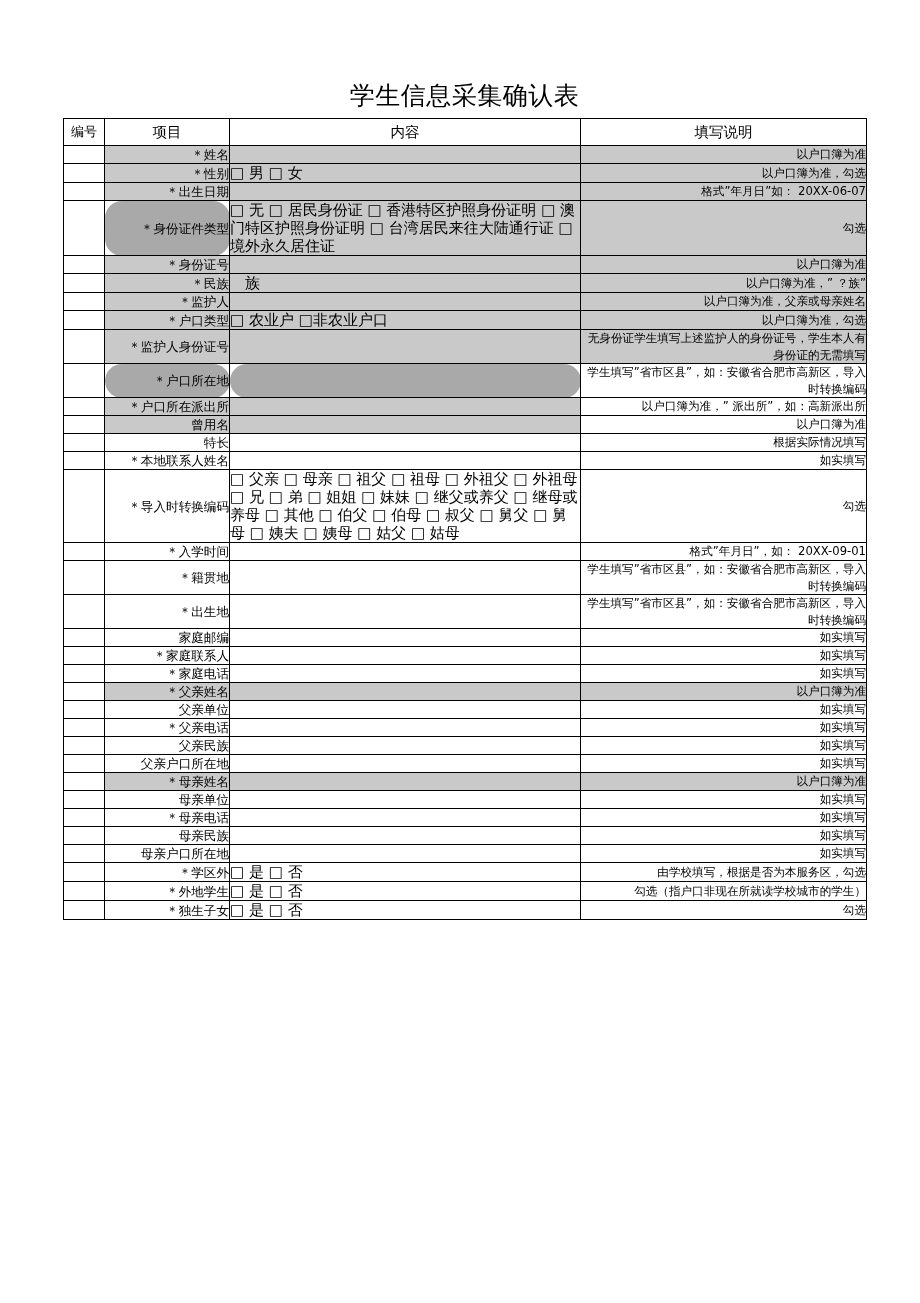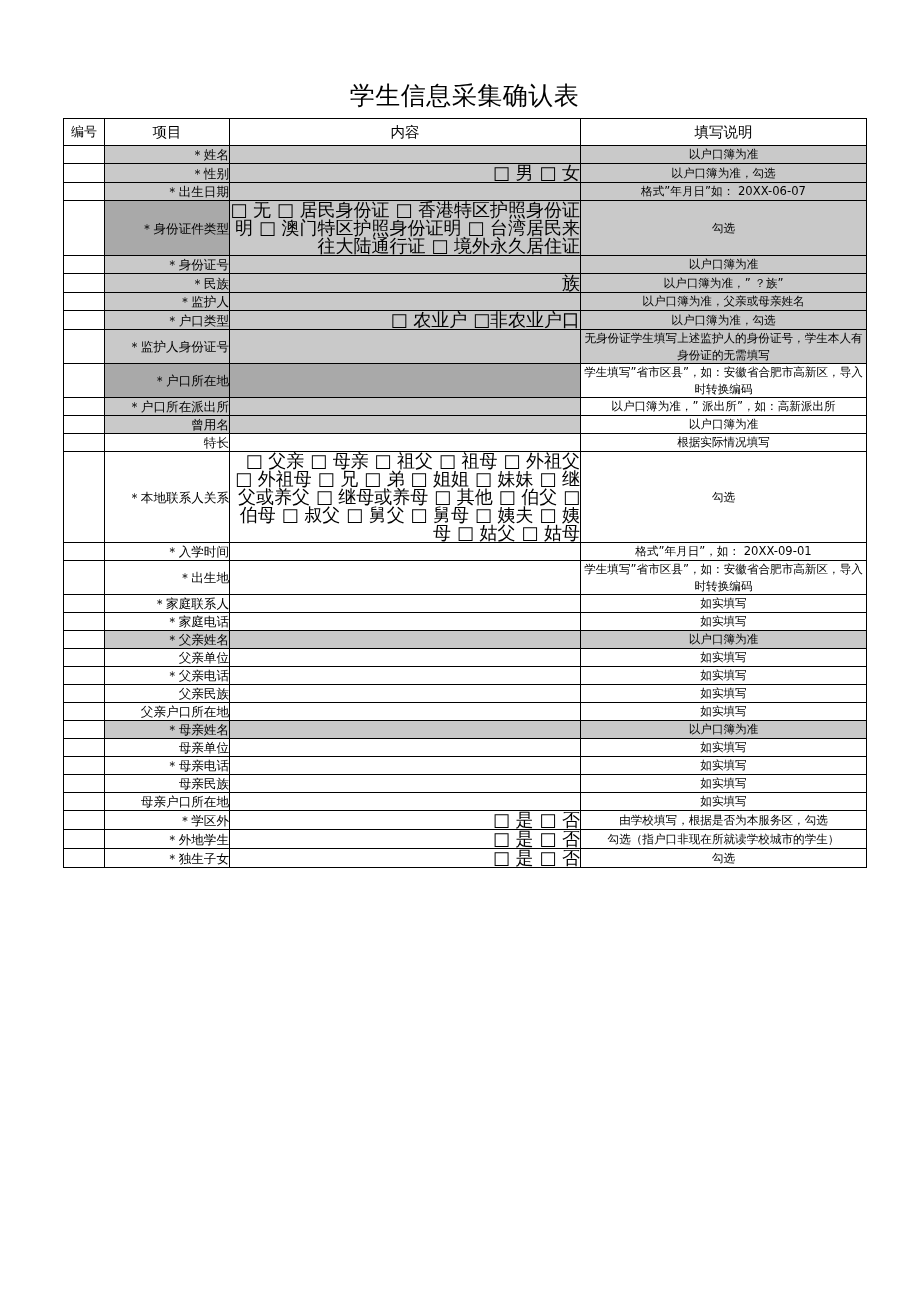--- a/index.html
+++ b/index.html
@@ -72,34 +72,34 @@
     background: #ffffff;
   }
   td.item-cell {
     text-align: right;
     padding: 2px 6px 2px 3px;
     line-height: 17px;
     font-size: 12.6px;
     margin-left: 21px;
   }
   td.content-cell {
-    text-align: right;
+    text-align: left;
     padding: 3px 4px 3px 7px;
     line-height: 18px;
-    font-size: 18px;
+    font-size: 15px;
   }
   td.note-cell {
-    text-align: center;
+    text-align: right;
     padding: 2px 3px 2px 5px;
     line-height: 16.5px;
     font-size: 11.6px;
   }
   
   .sh-light { background: #c9c9c9 !important; }
-  .sh-dark  { background: #a9a9a9 !important; }
+  .sh-dark  { background: #a9a9a9 !important; border-radius: 17px; }
   .sh-none  { background: #ffffff !important; }
 </style>
 </head>
 <body>
 
 <div class="page">
 
   <div class="doc-title">学生信息采集确认表</div>
 
   <table class="form">
@@ -191,35 +191,53 @@
           <td class="note-cell sh-none">以户口簿为准</td>
         </tr>
         <tr>
           <td class="no-cell"></td>
           <td class="item-cell sh-none">特长</td>
           <td class="content-cell sh-none"></td>
           <td class="note-cell sh-none">根据实际情况填写</td>
         </tr>
         <tr>
           <td class="no-cell"></td>
-          <td class="item-cell sh-none">＊本地联系人关系</td>
+          <td class="item-cell sh-none">＊本地联系人姓名</td>
+          <td class="content-cell sh-none"></td>
+          <td class="note-cell sh-none">如实填写</td>
+        </tr>
+        <tr>
+          <td class="no-cell"></td>
+          <td class="item-cell sh-none">＊导入时转换编码</td>
           <td class="content-cell sh-none">□ 父亲  □ 母亲  □ 祖父  □ 祖母 □ 外祖父  □ 外祖母  □ 兄 □ 弟 □ 姐姐 □ 妹妹 □ 继父或养父 □ 继母或养母   □ 其他 □ 伯父 □ 伯母 □ 叔父 □ 舅父  □ 舅母 □ 姨夫  □ 姨母 □ 姑父 □ 姑母</td>
           <td class="note-cell sh-none">勾选</td>
         </tr>
         <tr>
           <td class="no-cell"></td>
           <td class="item-cell sh-none">＊入学时间</td>
           <td class="content-cell sh-none"></td>
           <td class="note-cell sh-none">格式”年月日”，如：  20XX-09-01</td>
         </tr>
         <tr>
           <td class="no-cell"></td>
+          <td class="item-cell sh-none">＊籍贯地</td>
+          <td class="content-cell sh-none"></td>
+          <td class="note-cell sh-none">学生填写”省市区县”，如：安徽省合肥市高新区，导入时转换编码</td>
+        </tr>
+        <tr>
+          <td class="no-cell"></td>
           <td class="item-cell sh-none">＊出生地</td>
           <td class="content-cell sh-none"></td>
           <td class="note-cell sh-none">学生填写”省市区县”，如：安徽省合肥市高新区，导入时转换编码</td>
+        </tr>
+        <tr>
+          <td class="no-cell"></td>
+          <td class="item-cell sh-none">家庭邮编</td>
+          <td class="content-cell sh-none"></td>
+          <td class="note-cell sh-none">如实填写</td>
         </tr>
         <tr>
           <td class="no-cell"></td>
           <td class="item-cell sh-none">＊家庭联系人</td>
           <td class="content-cell sh-none"></td>
           <td class="note-cell sh-none">如实填写</td>
         </tr>
         <tr>
           <td class="no-cell"></td>
           <td class="item-cell sh-none">＊家庭电话</td>

